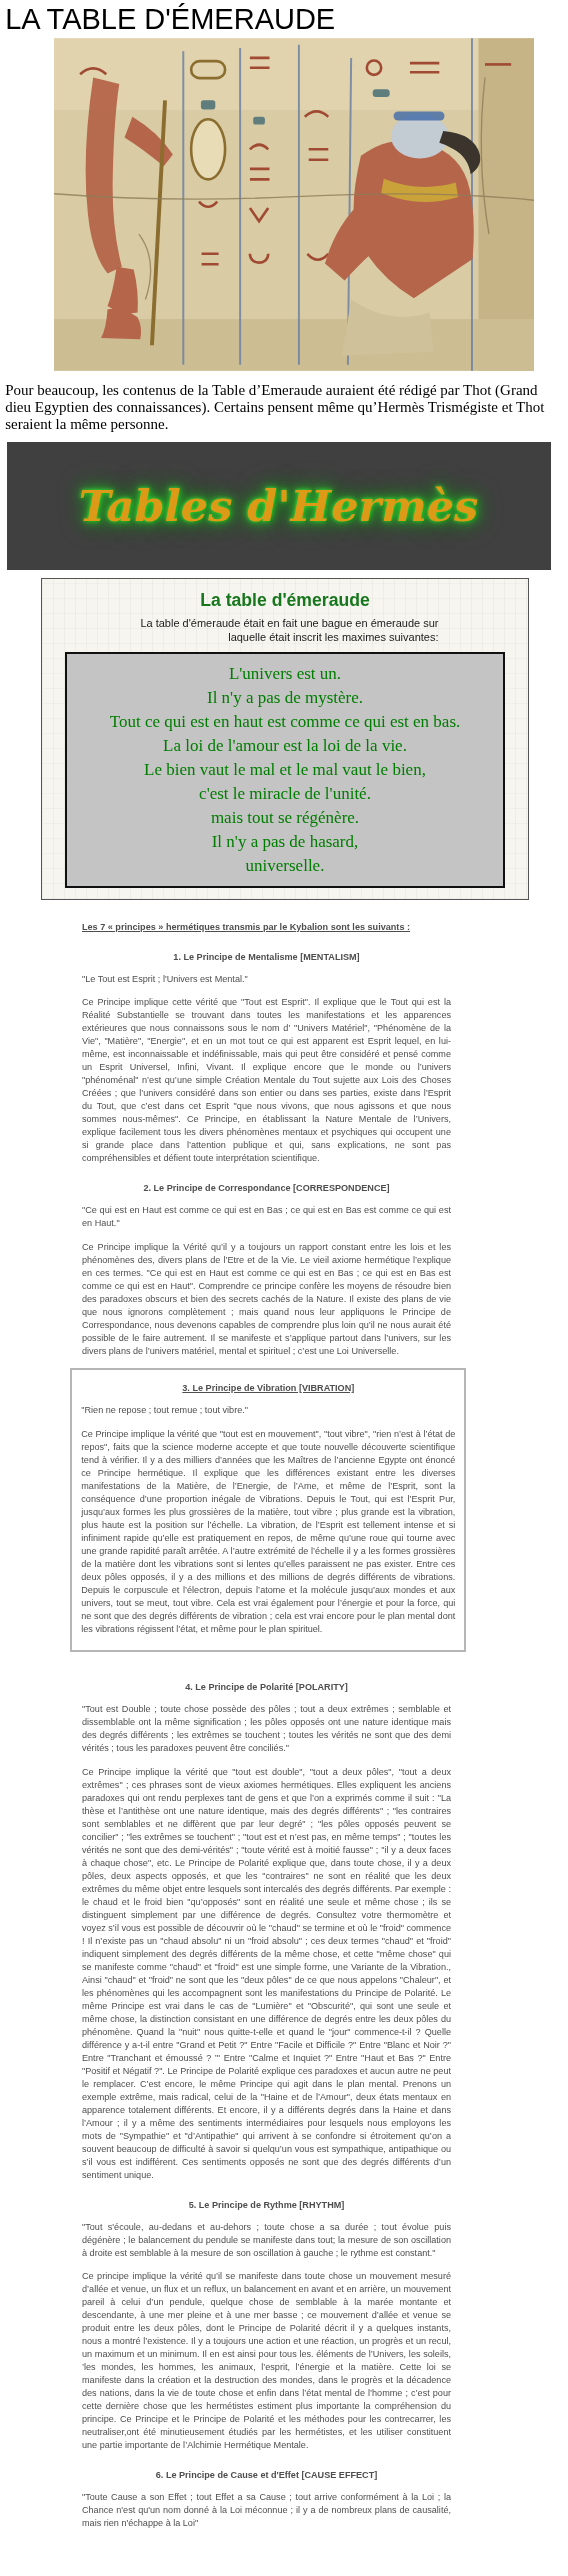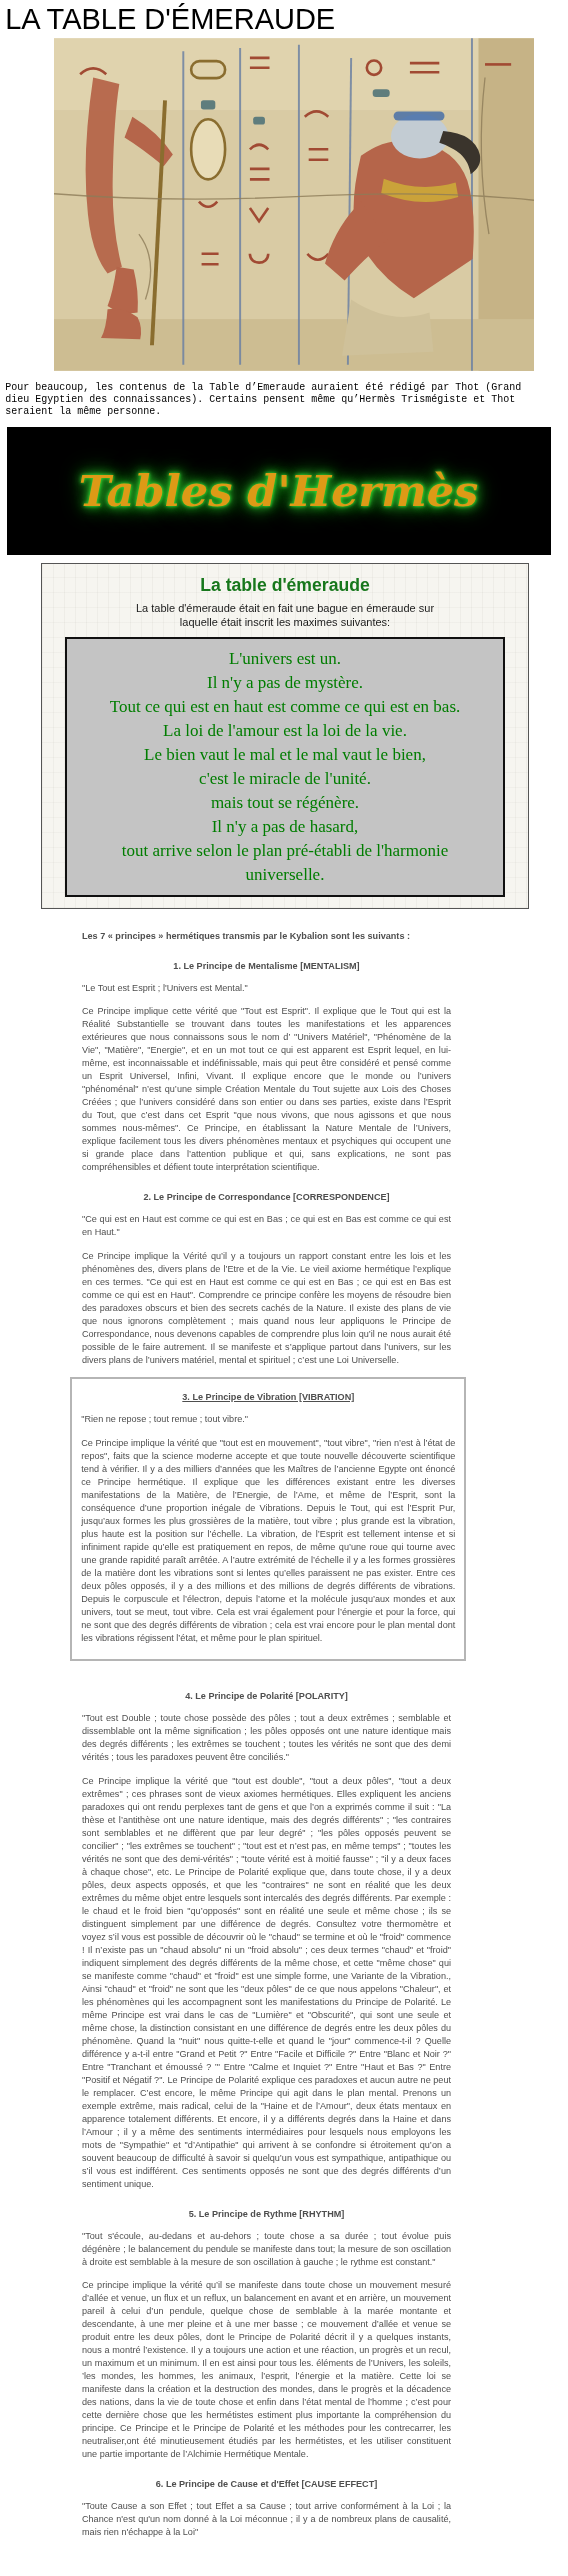--- a/index.html
+++ b/index.html
@@ -2,38 +2,38 @@
 <html lang="fr" style="font-size:10.5px"><head>
 <meta charset="utf-8">
 <style>
   html,body{margin:0;padding:0;background:#ffffff;}
   body{width:568px;font-family:"Liberation Sans",sans-serif;color:#000;}
 
   .page-title{font-size:29px;font-weight:normal;margin:2.6px 0 0 5.2px;letter-spacing:0;color:#000;font-family:"Liberation Sans",sans-serif;white-space:nowrap;}
 
   .relief{display:block;margin:2.6px 0 0 54px;width:480px;height:333px;}
 
-  .intro{font-family:Liberation Mono, monospace;font-size:10px;line-height:12px;color:#000;margin:10.5px 0 0 5.2px;width:545px;}
+  .intro{font-family:Liberation Serif, serif;font-size:15px;line-height:17px;color:#000;margin:10.5px 0 0 5.2px;width:545px;}
 
-  .banner{margin:9.1px 0 0 6.5px;width:544px;height:128px;background:#000000;display:flex;align-items:center;justify-content:center;}
+  .banner{margin:9.1px 0 0 6.5px;width:544px;height:128px;background:#404040;display:flex;align-items:center;justify-content:center;}
   .banner-text{font-family:"DejaVu Serif",serif;font-style:italic;font-weight:bold;font-size:43px;color:#dd9a16;
     text-shadow:0 0 3.9px #3ae23a,0 0 9.1px #2cc72c,0 0 17px #1f9f1f,0 0 26px #157715,1.3px 1.3px 1.3px #052f05;}
 
   .emerald-box{margin:7.8px 0 0 41px;width:486px;border:0.7px solid #555;
     background:#f6f5f0;
     background-image:repeating-linear-gradient(90deg,rgba(90,85,70,.05) 0 1.3px,transparent 1.3px 11px),
                      repeating-linear-gradient(0deg,rgba(90,85,70,.04) 0 1.3px,transparent 1.3px 15px);
     padding:9.1px 0 10.5px;text-align:center;}
   .emerald-heading{color:#17771c;font-size:17.6px;font-weight:bold;margin:2.6px 0 4.6px;}
-  .emerald-subtitle{color:#1b1b1b;font-size:11px;line-height:14.4px;margin:0 auto 7.8px;max-width:307px;font-family:"Liberation Sans",sans-serif;}
+  .emerald-subtitle{color:#1b1b1b;font-size:11px;line-height:14.4px;margin:0 auto 7.8px;max-width:307px;font-family:"Liberation Sans",sans-serif;text-align:right;}
   .maxims{margin:0 auto;width:429px;background:#c4c4c4;border:2.6px solid #101010;padding:7.8px 3.9px;}
   .maxim-line{font-family:Liberation Serif, serif;color:#007d00;font-size:17px;line-height:24px;}
 
   .content{margin:21px 0 0 82px;width:369px;color:#4e4e4e;font-size:9.1px;line-height:13px;}
-  .content-heading{font-weight:bold;margin:0 0 17px;}
+  .content-heading{font-weight:bold;text-decoration:underline;margin:0 0 17px;}
   .section-title{font-weight:bold;margin:17px 0 9.1px;text-align:center;}
   .section-quote,.section-body{text-align:justify;margin:0 0 10.5px;}
   .vibration-box{border:2.6px solid #b5b5b5;padding:1.3px 9.1px 3.9px;margin:6.5px 0 29px -11.8px;width:374px;}
   .vibration-box .section-title{margin-top:10.5px;text-decoration:underline;}
 </style>
 </head>
 <body>
 
 <h1 class="page-title">LA TABLE D'ÉMERAUDE</h1>
 
@@ -116,21 +116,20 @@
   <div class="emerald-subtitle">La table d'émeraude était en fait une bague en émeraude sur laquelle était inscrit les maximes suivantes:</div>
   <div class="maxims">
     <div class="maxim-line">L'univers est un.</div>
     <div class="maxim-line">Il n'y a pas de mystère.</div>
     <div class="maxim-line">Tout ce qui est en haut est comme ce qui est en bas.</div>
     <div class="maxim-line">La loi de l'amour est la loi de la vie.</div>
     <div class="maxim-line">Le bien vaut le mal et le mal vaut le bien,</div>
     <div class="maxim-line">c'est le miracle de l'unité.</div>
     <div class="maxim-line">mais tout se régénère.</div>
     <div class="maxim-line">Il n'y a pas de hasard,</div>
-    <div class="maxim-line">tout arrive selon le plan pré-établi de l'harmonie</div>
     <div class="maxim-line">universelle.</div>
   </div>
 </div>
 
 <div class="content">
   <p class="content-heading">Les 7 « principes » hermétiques transmis par le Kybalion sont les suivants :</p>
 
   <div>
     <p class="section-title">1. Le Principe de Mentalisme [MENTALISM]</p>
     <p class="section-quote">"Le Tout est Esprit ; l'Univers est Mental."</p>

